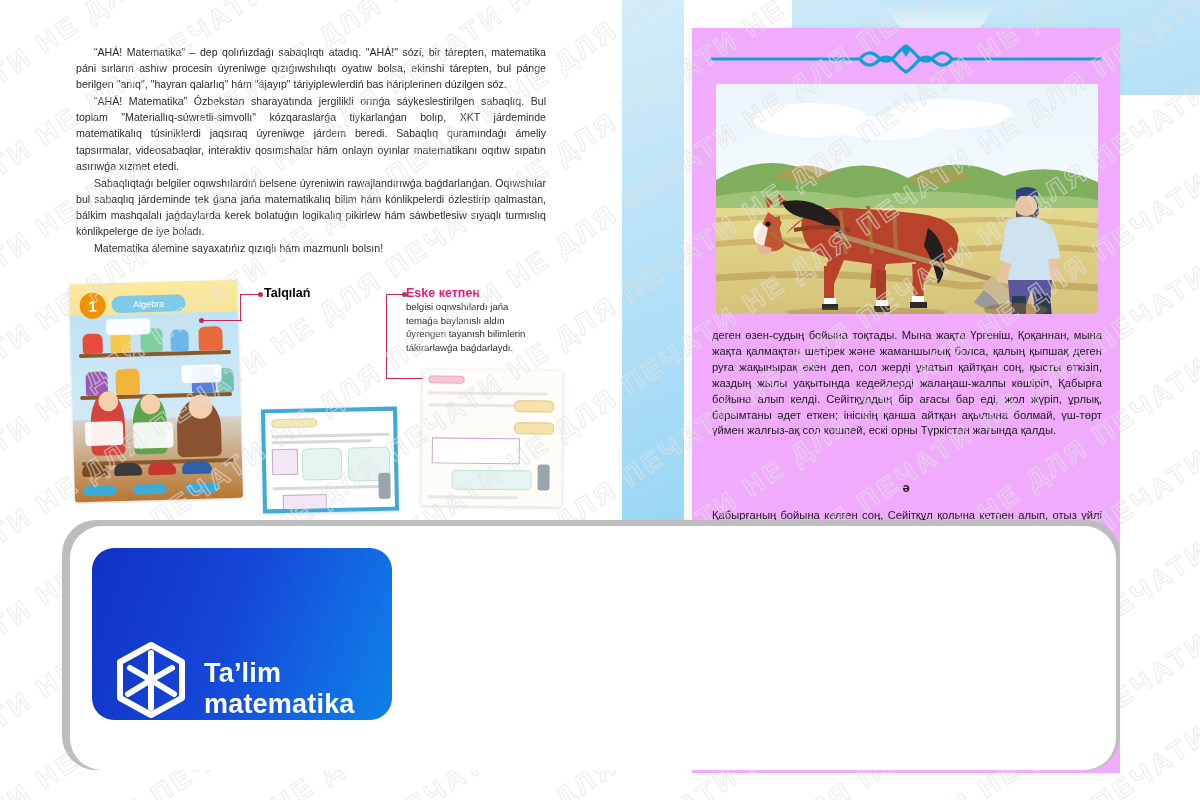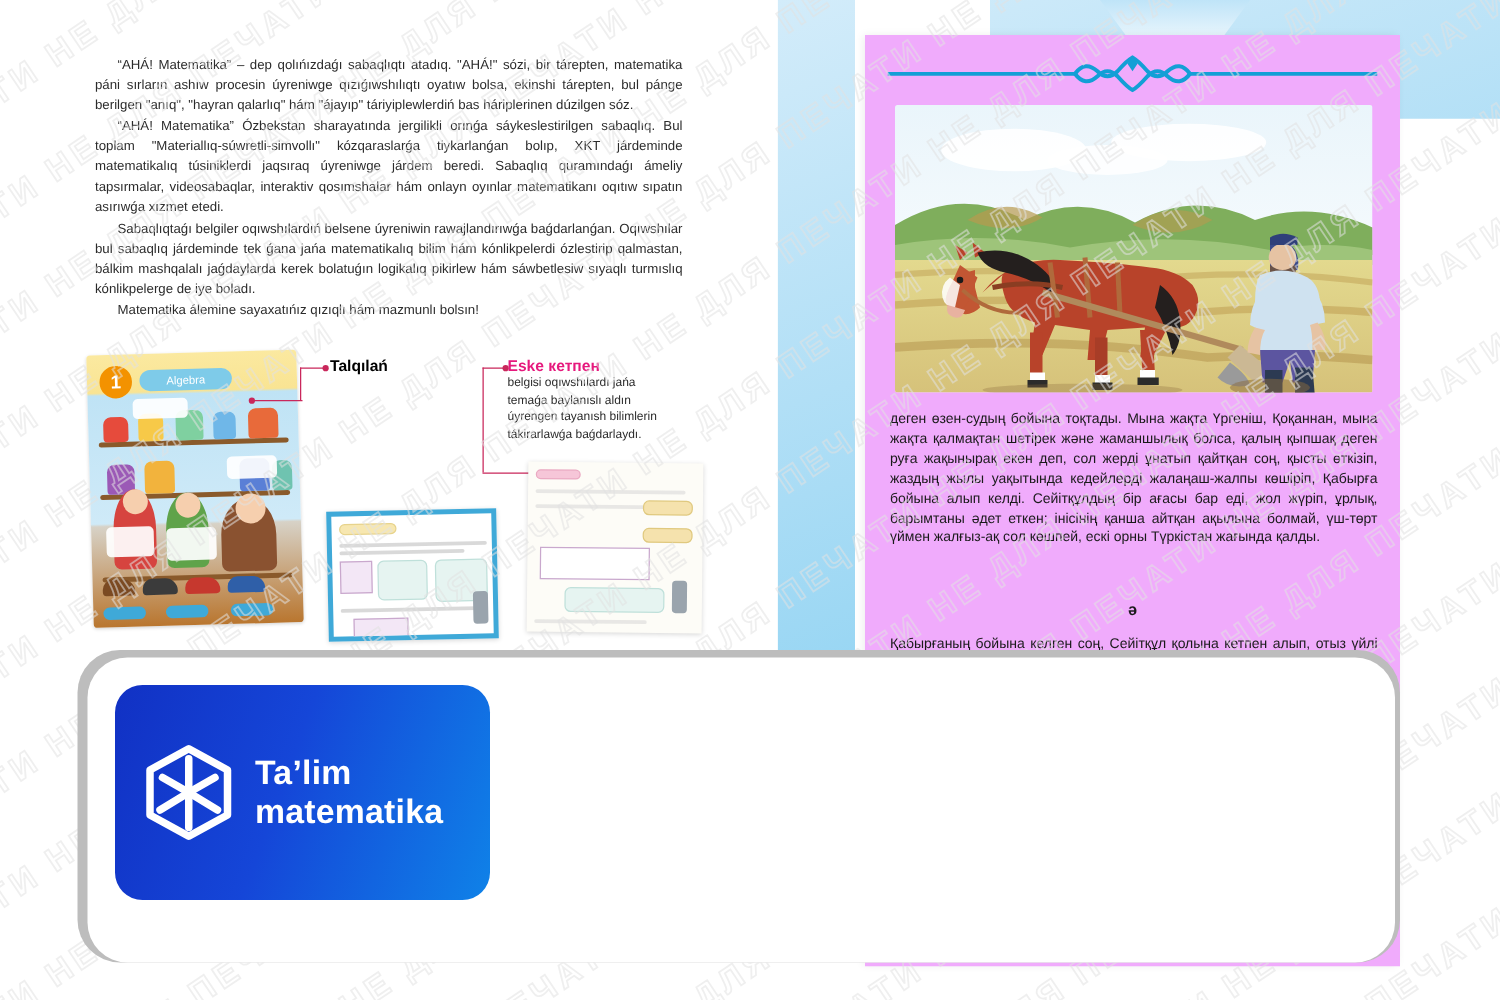--- a/index.html
+++ b/index.html
@@ -85,21 +85,21 @@
               font-size:8px; font-weight:700; color:#111; }
 
   
   #overlay-shadow { position:absolute; left:62px; top:520px; width:1058px; height:250px;
                     background:#bdbdbd; border-radius:34px; z-index:8; }
   #overlay-card { position:absolute; left:70px; top:526px; width:1046px; height:244px;
                   background:#fff; border-radius:32px; z-index:9; }
   #logo-box { position:absolute; left:92px; top:548px; width:300px; height:172px;
               border-radius:22px; z-index:10;
               background:linear-gradient(110deg,#1131c4 0%,#1546d8 45%,#0f82e8 100%);
-              display:flex; align-items:center; gap:16px; padding-left:22px; }
+              display:flex; align-items:flex-end; gap:16px; padding-left:22px; }
   #logo-text { color:#fff; font-size:27px; font-weight:700; line-height:1.14; letter-spacing:.2px; }
   #headline { position:absolute; left:410px; top:583px; width:690px; z-index:11;
               text-align:center; color:#1430d4; font-size:28px; font-weight:800; line-height:1.38; }
 </style>
 </head>
 <body>
 
 <div id="canvas">
 
   <div id="blue-panel"></div>

